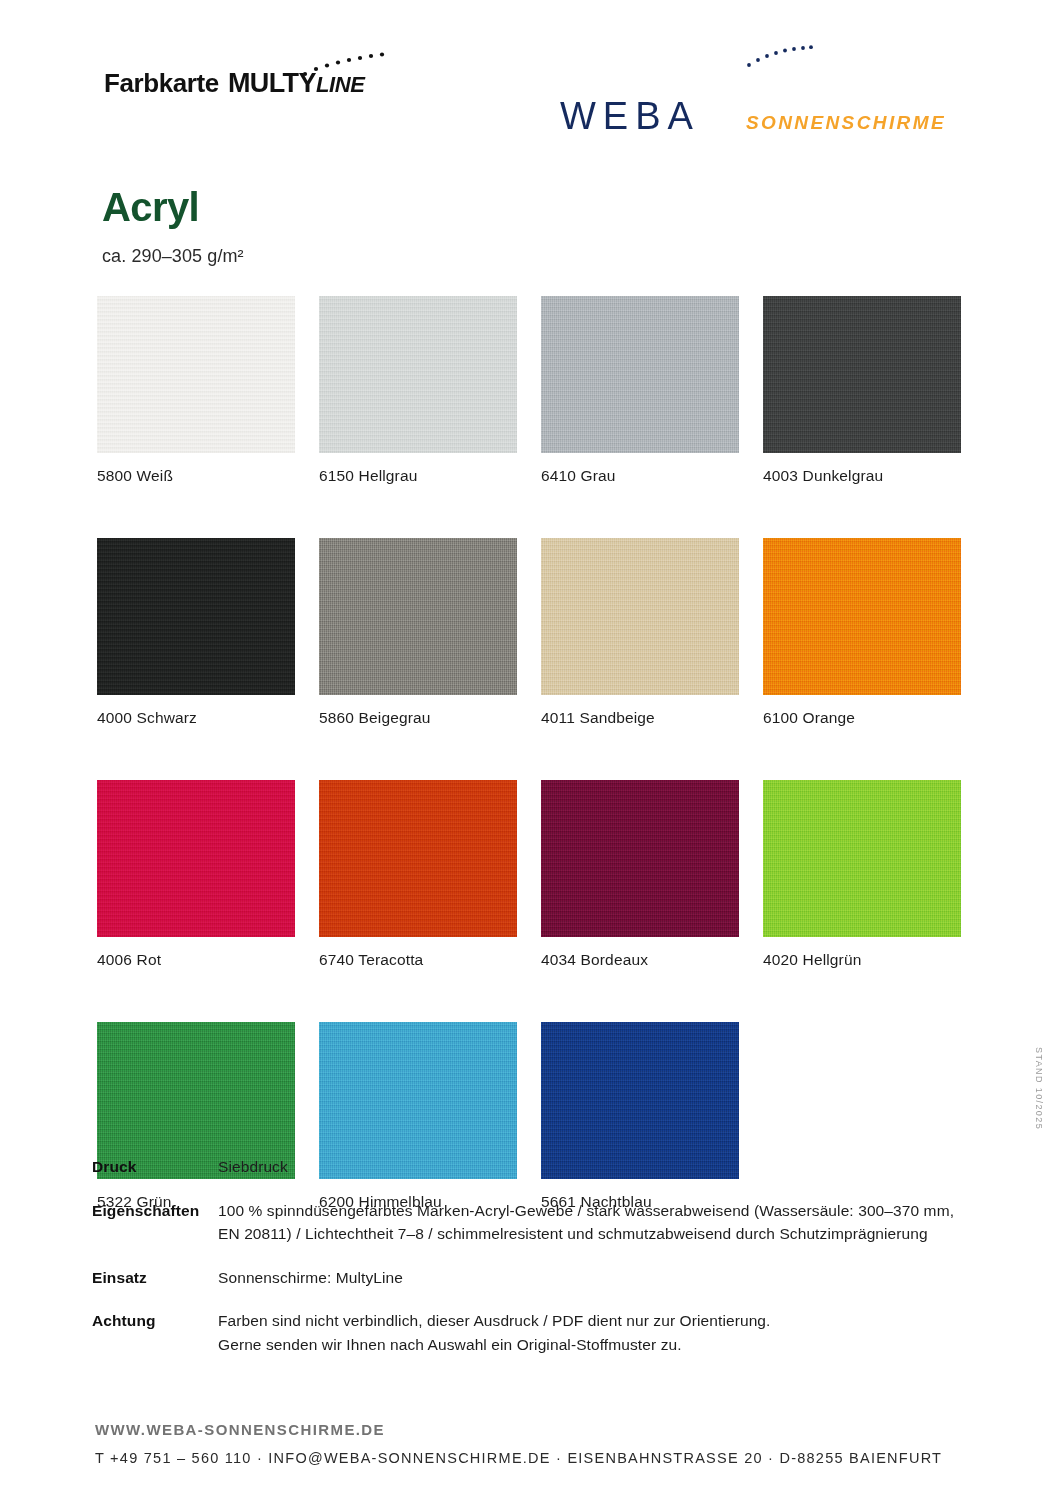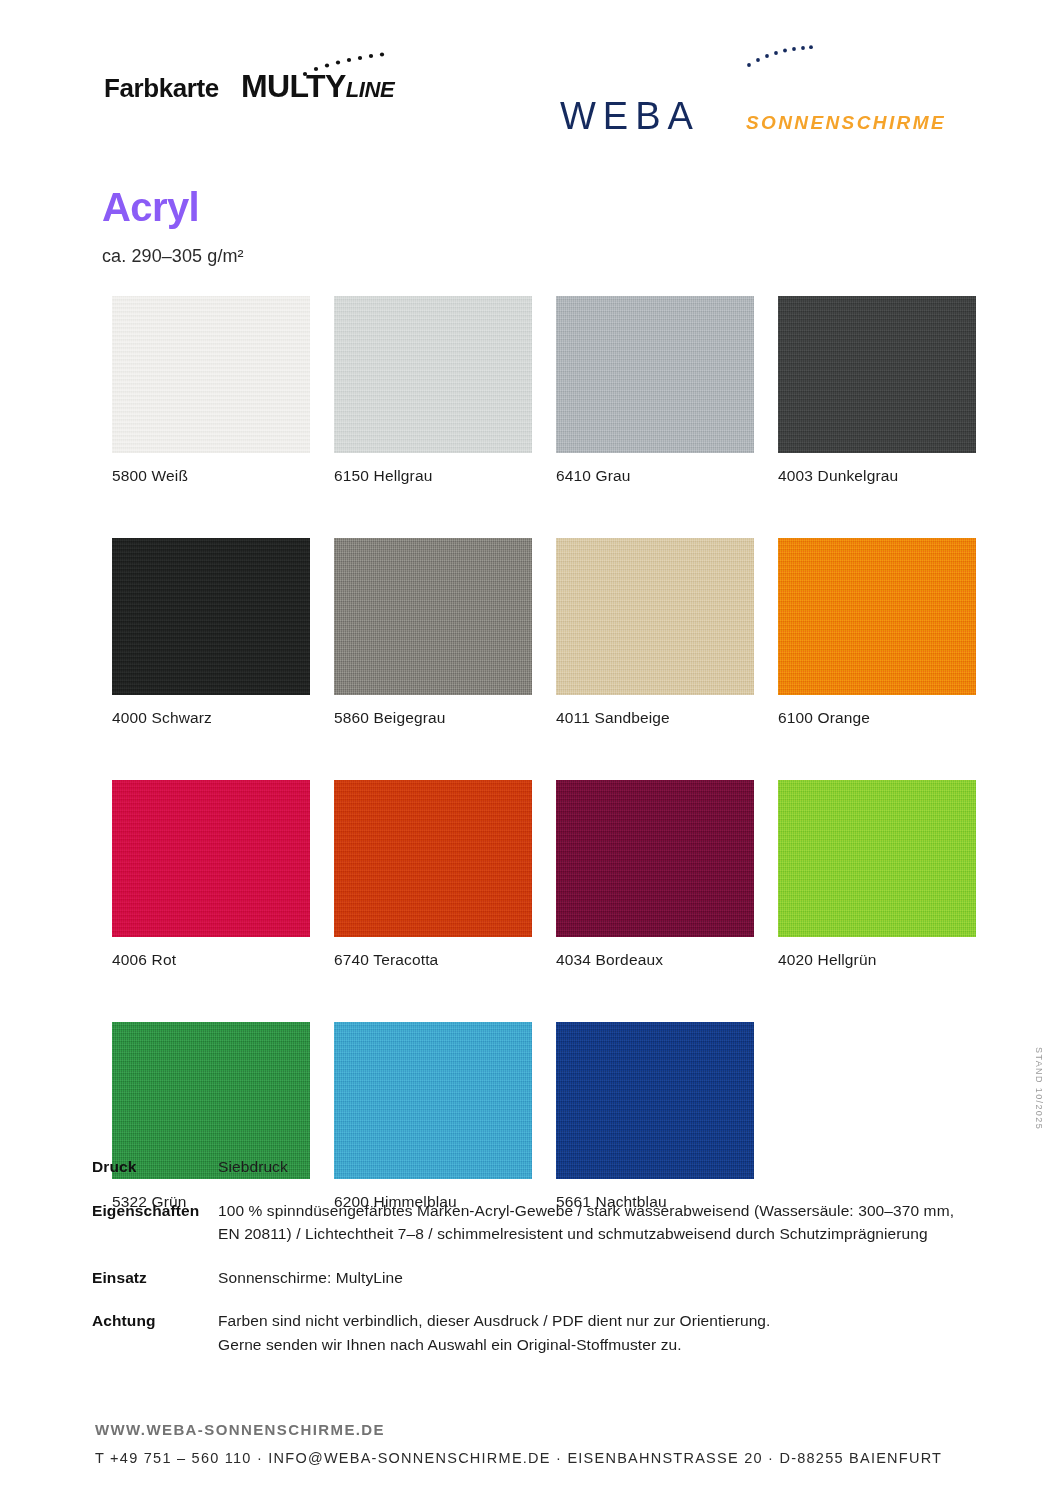--- a/index.html
+++ b/index.html
@@ -18,22 +18,22 @@
     position:absolute; left:0; top:0; width:900px; height:135px;
   }
   .brand-left{
     position:absolute; left:104px; top:68px;
     display:flex; align-items:baseline; white-space:nowrap;
   }
   .brand-left .fk{
     font-size:26px; font-weight:700; letter-spacing:-0.4px; color:#111;
   }
   .brand-left .multy{
-    font-size:32px; font-weight:800; letter-spacing:-0.6px; color:#111;
-    margin-left:22px;
+    font-size:27px; font-weight:800; letter-spacing:-0.6px; color:#111;
+    margin-left:9px;
   }
   .brand-left .line{
     font-size:22px; font-weight:800; font-style:italic; letter-spacing:-0.4px; color:#111;
   }
   .dots-left{
     position:absolute; left:300px; top:50px; width:90px; height:28px;
   }
   .brand-right{
     position:absolute; left:560px; top:63px;
     display:flex; align-items:baseline; white-space:nowrap;
@@ -46,30 +46,30 @@
     margin-left:46px;
     font-style:italic;
   }
   .dots-right{
     position:absolute; left:745px; top:44px; width:70px; height:26px;
   }
 
   
   .title-block{ position:absolute; left:102px; top:186px; }
   .title-block h1{
-    margin:0; font-size:40px; font-weight:700; letter-spacing:-0.6px; color:#8b5cf6;
+    margin:0; font-size:40px; font-weight:700; letter-spacing:-0.6px; color:#14532d;
     line-height:1.05;
   }
   .title-block .sub{
     margin-top:18px; font-size:18px; font-weight:400; color:#2b2b2b; letter-spacing:.1px;
   }
 
   
   .grid{
-    position:absolute; left:112px; top:296px;
+    position:absolute; left:97px; top:296px;
     width:880px;
     display:grid;
     grid-template-columns:repeat(4, 198px);
     column-gap:24px;
     row-gap:53px;
   }
   .cell{ width:198px; }
   .sw{
     width:198px; height:157px;
     position:relative; overflow:hidden;

